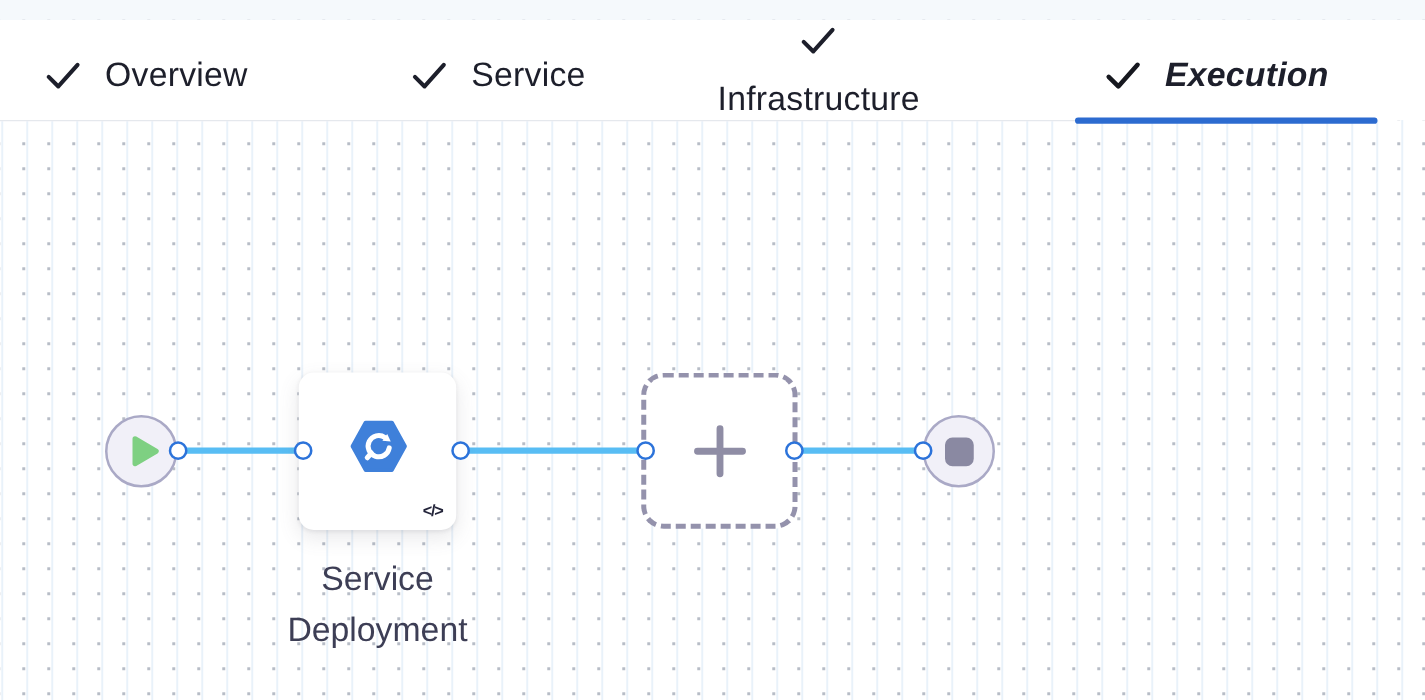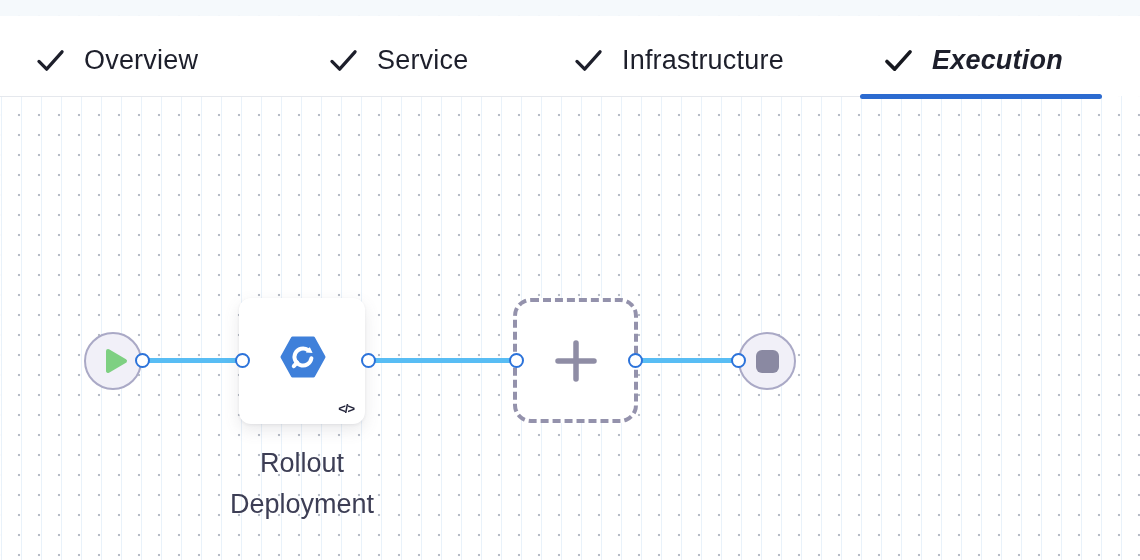--- a/index.html
+++ b/index.html
@@ -20,21 +20,21 @@
     background:#ffffff;border-bottom:1px solid #e5e8ed;z-index:5;
   }
   .tab{
     position:absolute;top:0;height:100%;display:flex;align-items:center;
     gap:19px;padding-top:4px;cursor:pointer;
   }
   .tab-label{font-size:27px;font-weight:400;color:#1d1f2b;letter-spacing:0.2px;}
   .tab.active .tab-label{font-weight:700;}
   .tab-overview{left:36px;}
   .tab-service{left:329px;}
-  .tab-infrastructure{left:574px;}
+  .tab-infrastructure{left:574px;flex-direction:column;}
   .tab-execution{left:884px;font-style:italic;}
   .tab-underline{
     position:absolute;left:860px;bottom:-3px;width:242px;height:5px;
     border-radius:3px;background:#2c6bd0;z-index:6;
   }
   .check-icon{width:29px;height:25px;flex:0 0 auto;}
   
   .canvas{
     position:absolute;left:0;top:96px;width:1140px;height:464px;
     background-color:#ffffff;
@@ -163,14 +163,14 @@
     <div class="stop-square"></div>
   </div>
 
   <div class="conn-point cp-1"></div>
   <div class="conn-point cp-2"></div>
   <div class="conn-point cp-3"></div>
   <div class="conn-point cp-4"></div>
   <div class="conn-point cp-5"></div>
   <div class="conn-point cp-6"></div>
 
-  <div class="node-label label-rollout">Rollout Deployment</div>
+  <div class="node-label label-rollout">Service Deployment</div>
 </div>
 
 </body></html>

